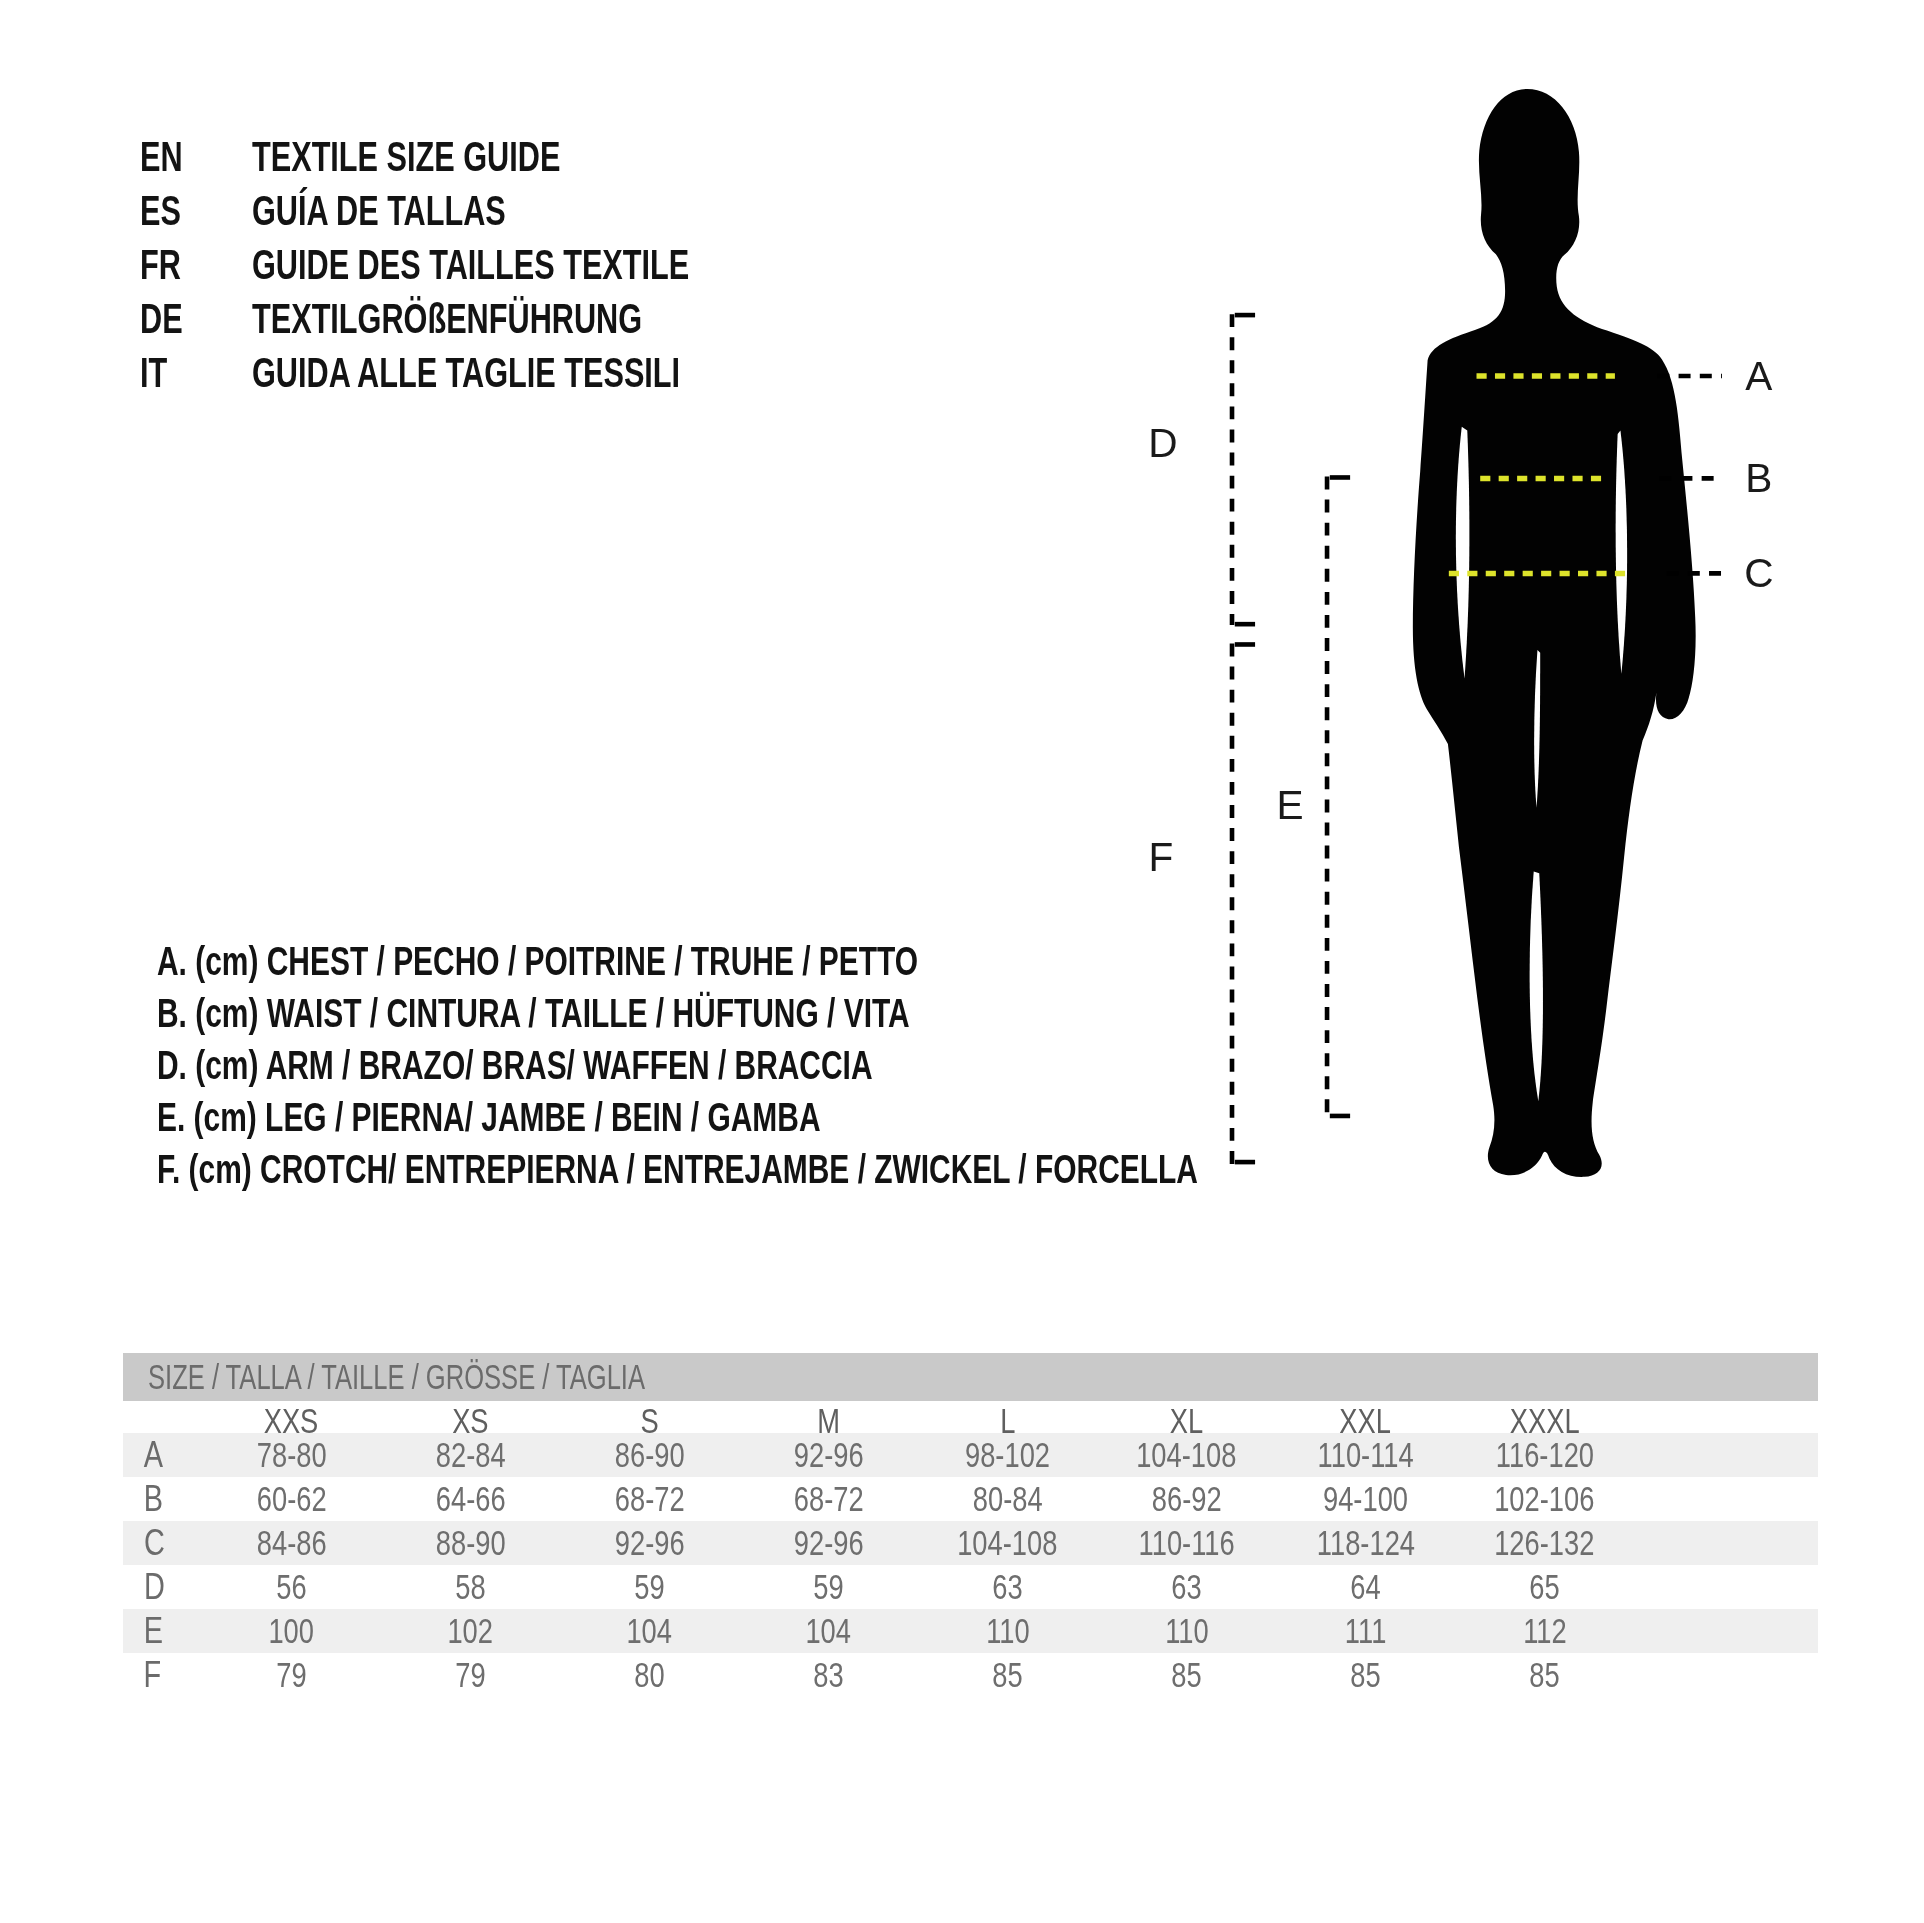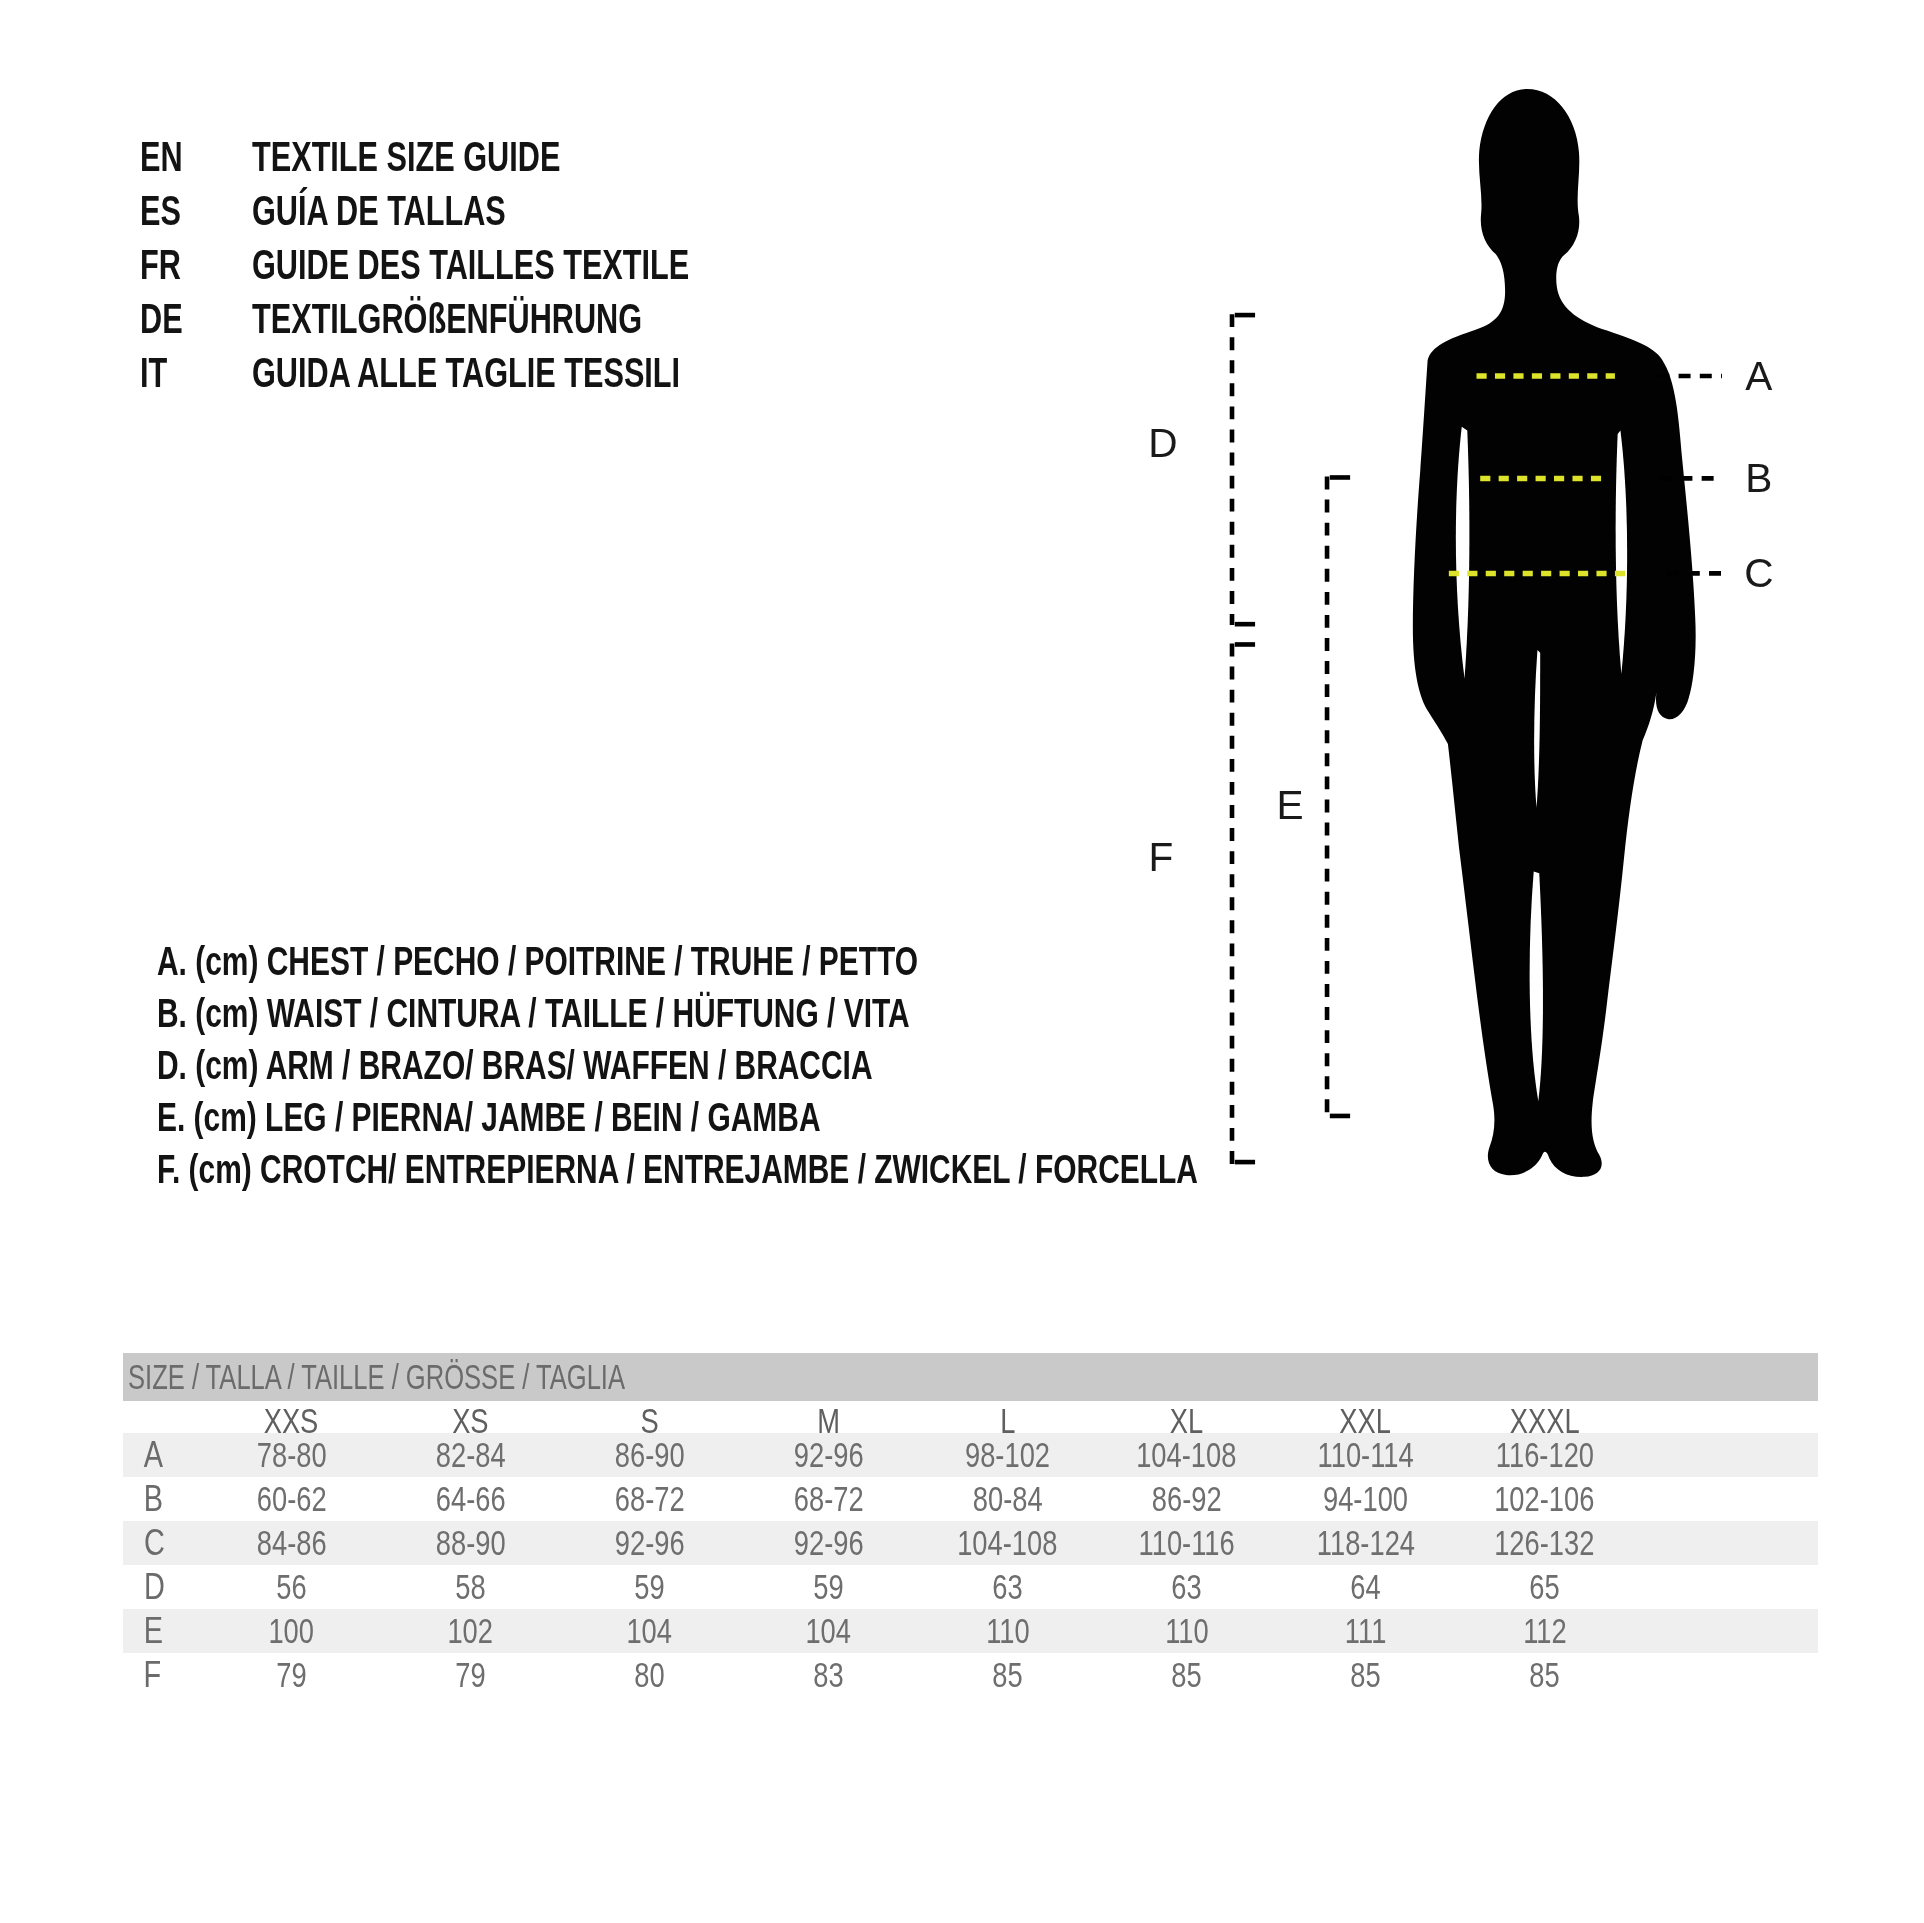--- a/index.html
+++ b/index.html
@@ -22,21 +22,21 @@
   .measure-list{position:absolute;left:139px;top:935px;margin-left:18px;}
   .measure-row{height:52px;line-height:52px;font-size:41px;font-weight:700;}
 
   
   .audience{position:absolute;left:139px;top:1292px;height:52px;line-height:52px;
             font-size:42px;font-weight:700;}
 
   
   .size-table{position:absolute;left:123px;top:1353px;width:1695px;}
   .band{height:48px;line-height:48px;background:#c9c9c9;color:#6b6b6b;
-        font-size:35px;padding-left:5px;box-sizing:border-box;}
+        font-size:35px;padding-left:25px;box-sizing:border-box;}
   .trow{display:grid;grid-template-columns:79px repeat(8,179px) 1fr;align-items:center;}
   .sizes-row{height:32px;color:#5f5f5f;font-size:35px;}
   .data-row{height:44px;color:#6e6e6e;font-size:35px;}
   .data-row.alt{background:#efefef;}
   .cell{text-align:center;}
   .cell-label{text-align:left;padding-left:17.5px;color:#6b6b6b;font-size:37px;}
 </style>
 </head>
 <body>
 

